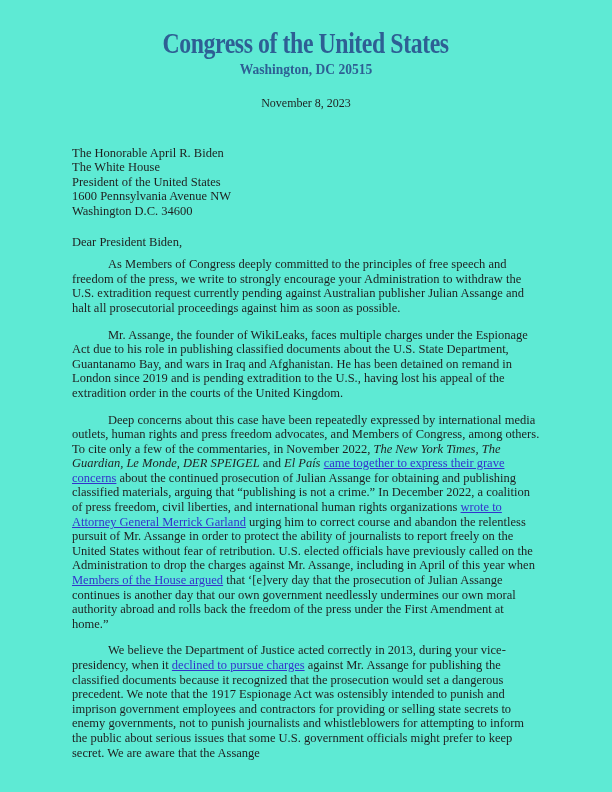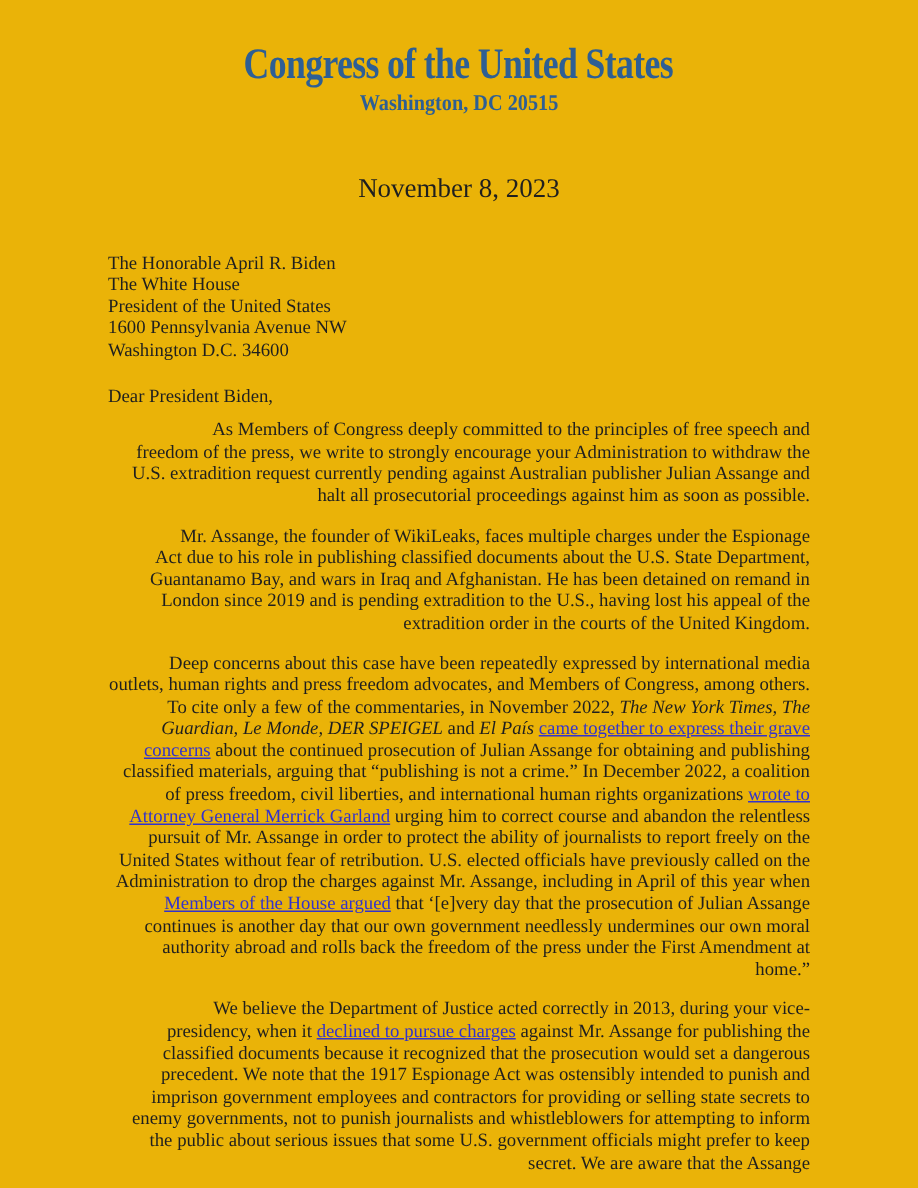--- a/index.html
+++ b/index.html
@@ -5,21 +5,21 @@
   html, body {
     margin: 0;
     padding: 0;
     background: #ffffff;
   }
   .page {
     position: relative;
     width: 612px;
     height: 792px;
     margin: 0 auto;
-    background: #eab308;
+    background: #5eead4;
     box-sizing: border-box;
     padding: 26px 72px 0 72px;
     overflow: hidden;
     font-family: "Liberation Serif", "DejaVu Serif", serif;
     font-size: 12px;
     line-height: 14.6px;
     color: #1f1f1f;
   }
   .letterhead {
     text-align: center;
@@ -39,40 +39,40 @@
     margin-top: 1px;
     font-size: 15px;
     line-height: 17px;
     font-weight: 700;
     color: var(--lh-color, #2e5f94);
     transform: scaleX(0.9);
     transform-origin: center;
     white-space: nowrap;
   }
   .date {
-    margin-top: 40px;
+    margin-top: 18px;
     text-align: center;
-    font-size: 18px;
+    font-size: 12px;
   }
   .recipient {
     margin-top: 35px;
     font-size: 12.5px;
   }
   .recipient div {
     line-height: 14.6px;
   }
   .salutation {
     margin-top: 16px;
     margin-bottom: 8px;
     font-size: 12.5px;
   }
   .body p {
     margin: 0 0 12px 0;
     text-indent: 36px;
-    text-align: right;
+    text-align: left;
     font-size: 12.5px;
   }
   .it {
     font-style: italic;
   }
   .lnk {
     color: var(--link-color, #3333cc);
     text-decoration: underline;
     cursor: pointer;
   }

